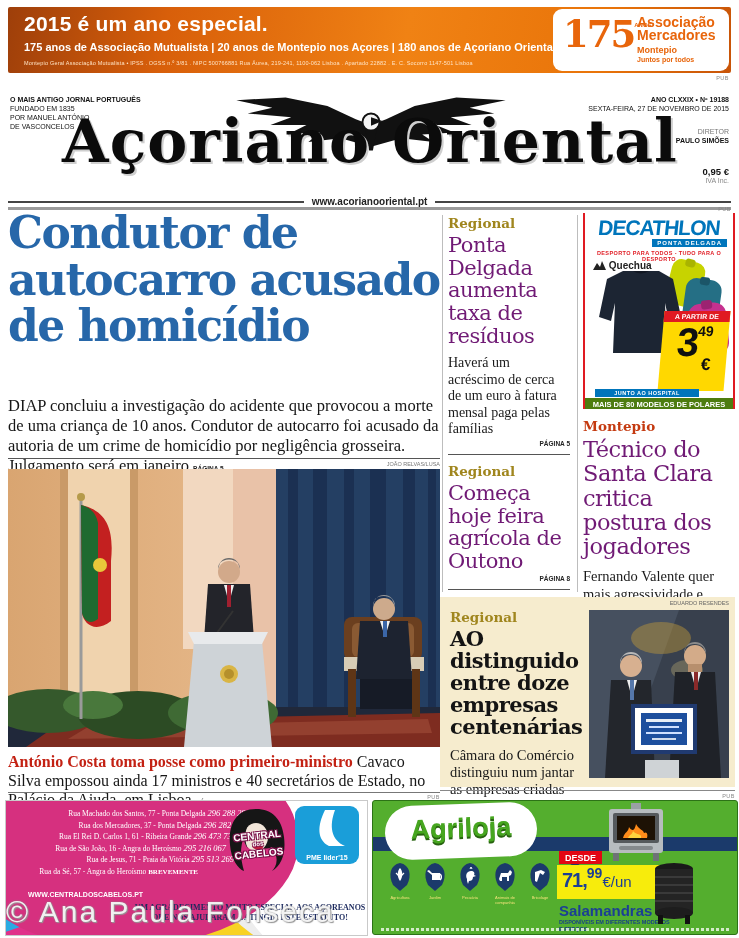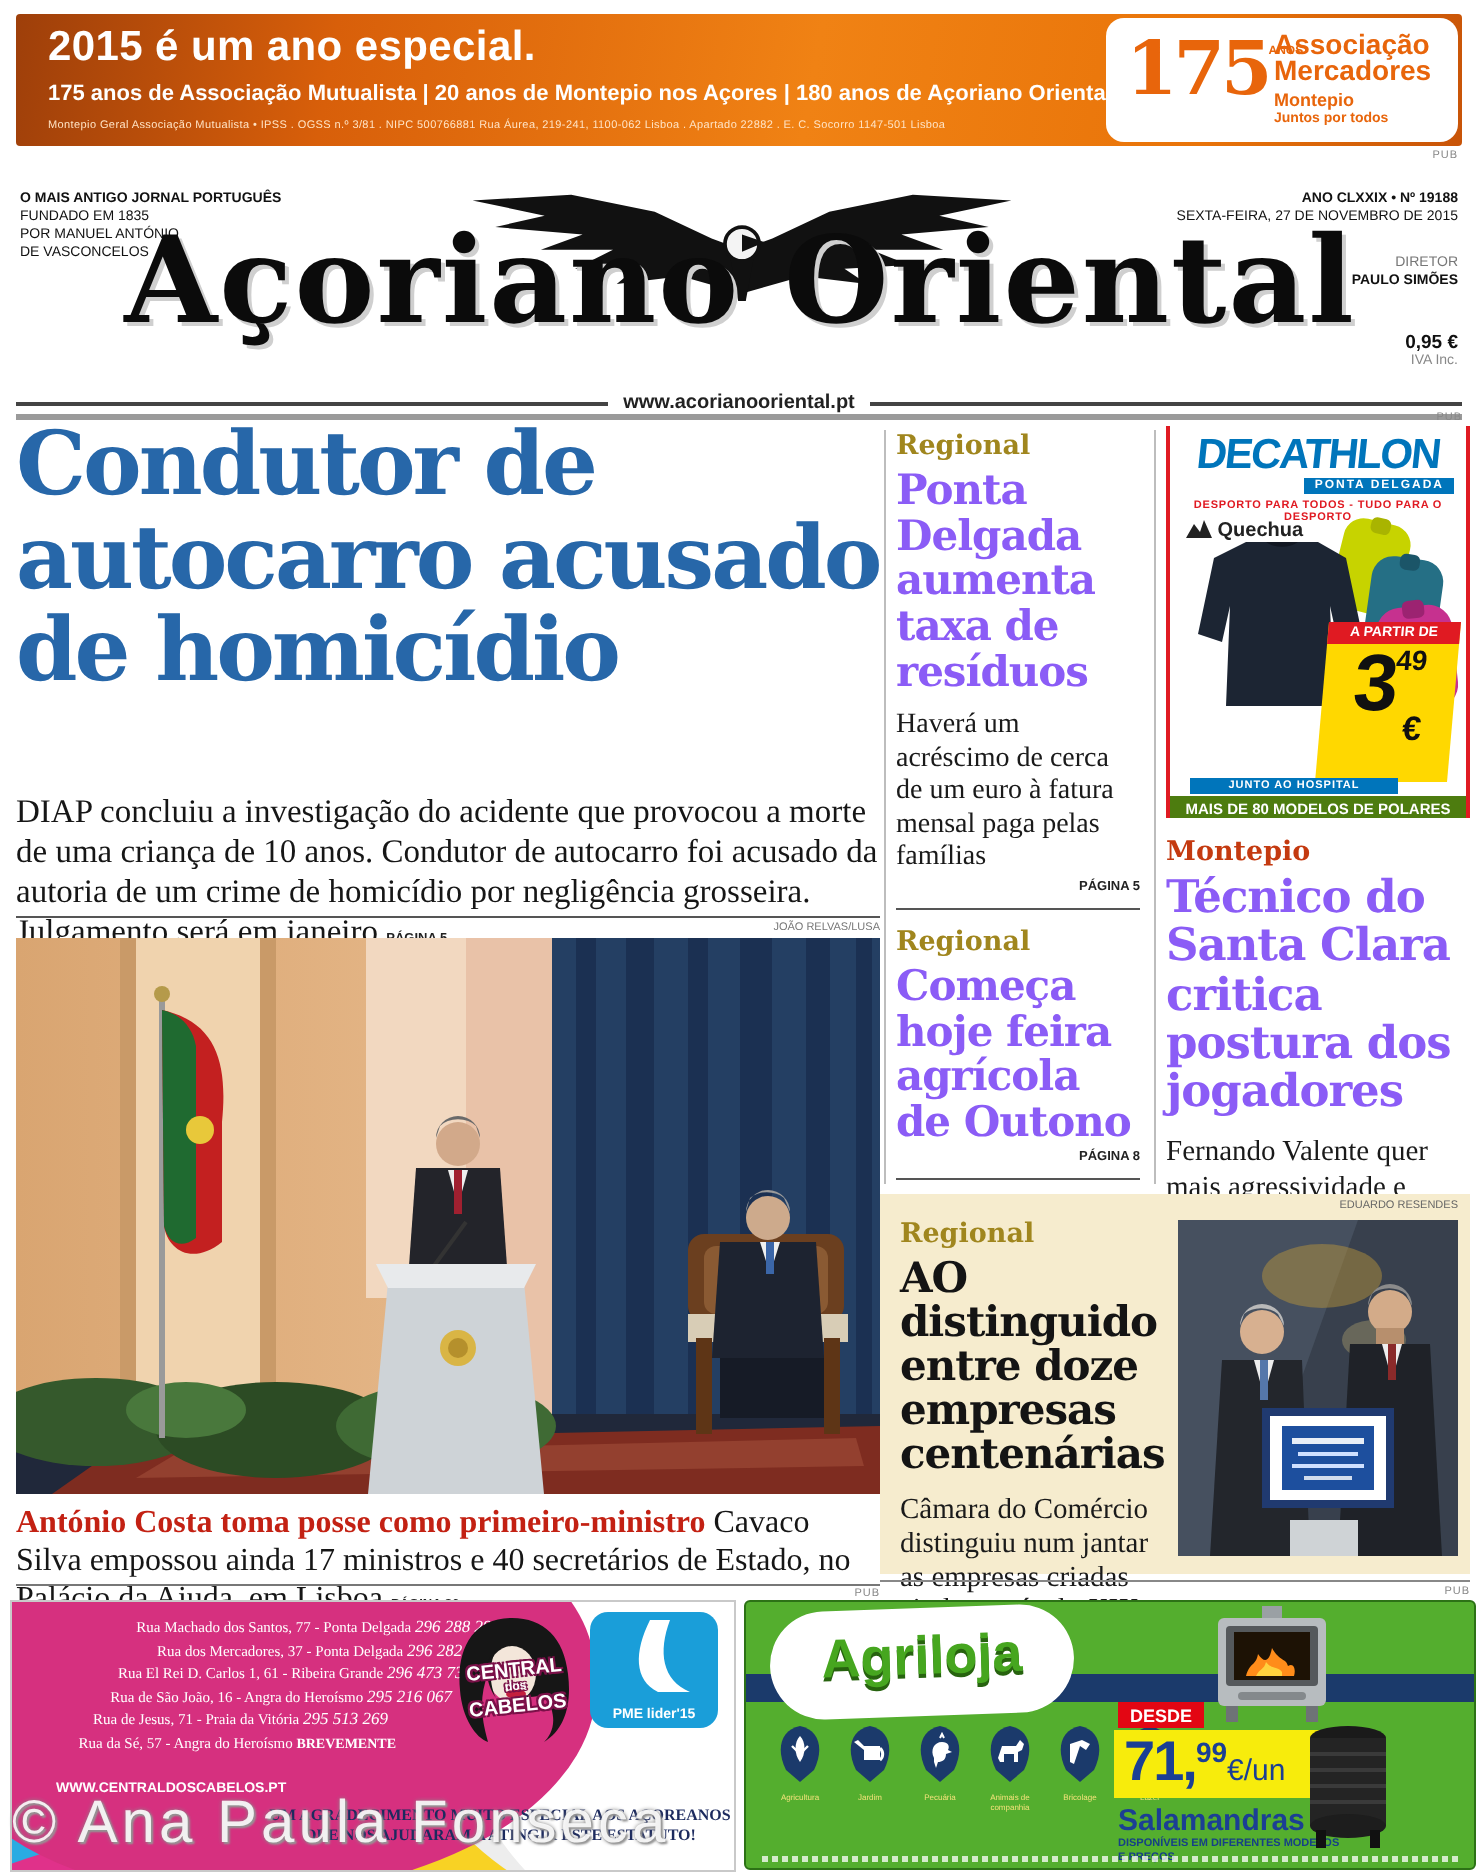--- a/index.html
+++ b/index.html
@@ -54,22 +54,22 @@
   .left-bottom-rule{position:absolute;left:8px;top:792px;width:432px;height:1px;background:#777;}
   .pub-left{position:absolute;left:8px;top:794px;width:432px;text-align:right;}
 
   
   .vdiv{position:absolute;top:215px;width:1px;height:377px;background:#bdbdbd;}
 
   
   .mid{position:absolute;left:448px;top:215px;width:122px;}
   .kicker{font-family:"DejaVu Serif",serif;font-weight:bold;font-size:13.5px;color:#a0861e;margin-bottom:3px;}
   .kicker.red{color:#c43a10;}
-  .mid-head{font-family:"DejaVu Serif",serif;font-weight:bold;font-size:21px;line-height:1.08;
-    letter-spacing:-.5px;color:#8b5cf6;}
+  .mid-head{font-family:"DejaVu Serif",serif;font-weight:normal;font-size:21px;line-height:1.08;
+    letter-spacing:-.5px;color:#701a75;}
   .mid-sum{font-family:"Liberation Serif",serif;font-size:14px;line-height:1.18;color:#1a1a1a;margin-top:8px;}
   .mid-pref{text-align:right;margin-top:2px;}
   .mid-item{border-bottom:1px solid #555;padding-bottom:7px;margin-bottom:8px;}
   .mid-item:last-child{border-bottom:none;}
 
   
   .pub-dec{position:absolute;left:583px;top:206px;width:148px;text-align:right;}
   .ad-dec{position:absolute;left:583px;top:213px;width:148px;height:196px;background:#fff;
     border-left:2px solid #e01a22;border-right:2px solid #e01a22;overflow:hidden;}
   .dec-brand{position:absolute;left:0;top:3px;width:100%;text-align:center;color:#0075bb;
@@ -111,21 +111,21 @@
   
   .ad-salon{position:absolute;left:5px;top:800px;width:361px;height:134px;background:#fff;
     border:1px solid #c9c9c9;overflow:hidden;}
   .swoosh{position:absolute;border-radius:50%;}
   .salon-blob{position:absolute;left:-38px;top:-52px;width:330px;height:198px;background:#d6307f;
     border-radius:48%;transform:rotate(-4deg);}
   .salon-addr{position:absolute;left:14px;top:7px;width:230px;text-align:right;color:#fff;
     font-size:7.5px;line-height:11.5px;font-family:"Liberation Serif",serif;}
   .salon-addr .ph{font-style:italic;font-size:8.5px;}
   .addr-l0{margin-right:0;} .addr-l1{margin-right:4px;} .addr-l2{margin-right:14px;}
-  .addr-l3{margin-right:24px;} .addr-l4{margin-right:56px;} .addr-l5{margin-right:52px;}
+  .addr-l3{margin-right:24px;} .addr-l4{margin-right:16px;} .addr-l5{margin-right:52px;}
   .salon-web{position:absolute;left:22px;top:90px;font-size:7px;font-weight:bold;color:#fff;}
   .salon-logo{position:absolute;left:212px;top:6px;width:76px;height:66px;}
   .salon-logo-txt{position:absolute;left:206px;top:30px;width:92px;text-align:center;color:#fff;
     font-weight:bold;font-size:10px;line-height:9px;transform:rotate(-6deg);
     text-shadow:1px 1px 0 #7a1048,-1px -1px 0 #7a1048,1px -1px 0 #7a1048,-1px 1px 0 #7a1048;}
   .salon-logo-txt .small{font-size:6px;}
   .pme-badge{position:absolute;right:8px;top:5px;width:64px;height:58px;background:#1a9ed9;border-radius:9px;}
   .pme-badge-label{position:absolute;left:0;bottom:3px;width:100%;text-align:center;color:#fff;
     font-size:7px;font-weight:bold;}
   .salon-co{position:absolute;right:8px;top:67px;width:220px;text-align:right;
@@ -143,21 +143,21 @@
     border-radius:28px;transform:rotate(-2deg);}
   .agri-logo{position:absolute;left:0;top:9px;width:100%;text-align:center;font-size:27px;
     font-weight:bold;color:#46a61f;letter-spacing:0;text-shadow:0 2px 0 #27630f;}
   .agri-icons{position:absolute;left:14px;top:62px;display:flex;gap:9px;}
   .agri-ic{width:26px;text-align:center;}
   .agri-ic .lbl{font-size:4px;color:#f3e27a;margin-top:1px;line-height:4.5px;}
   .agri-desde{position:absolute;left:186px;top:50px;background:#e30613;color:#fff;font-size:9px;
     font-weight:bold;padding:1.5px 6px;}
   .agri-price{position:absolute;left:184px;top:64px;width:100px;height:34px;background:#f7ec0c;
     color:#1b3f94;font-weight:bold;padding-left:5px;}
-  .agri-price .int{font-size:28px;letter-spacing:-1px;}
+  .agri-price .int{font-size:20px;letter-spacing:-1px;}
   .agri-price .dec{font-size:14px;vertical-align:9px;}
   .agri-price .unit{font-size:15px;font-weight:normal;}
   .agri-prod{position:absolute;left:186px;top:101px;font-size:15px;font-weight:bold;color:#1b3f94;}
   .agri-avail{position:absolute;left:186px;top:118px;width:112px;font-size:5.5px;font-weight:bold;
     color:#164086;line-height:6.5px;}
   .agri-stove1{position:absolute;left:230px;top:2px;width:66px;height:58px;}
   .agri-stove2{position:absolute;left:277px;top:60px;width:48px;height:64px;}
   .agri-disc{position:absolute;left:8px;right:8px;bottom:3px;height:3px;
     background:repeating-linear-gradient(90deg,rgba(255,255,255,.75) 0 3px,rgba(255,255,255,0) 3px 5px);}
 

